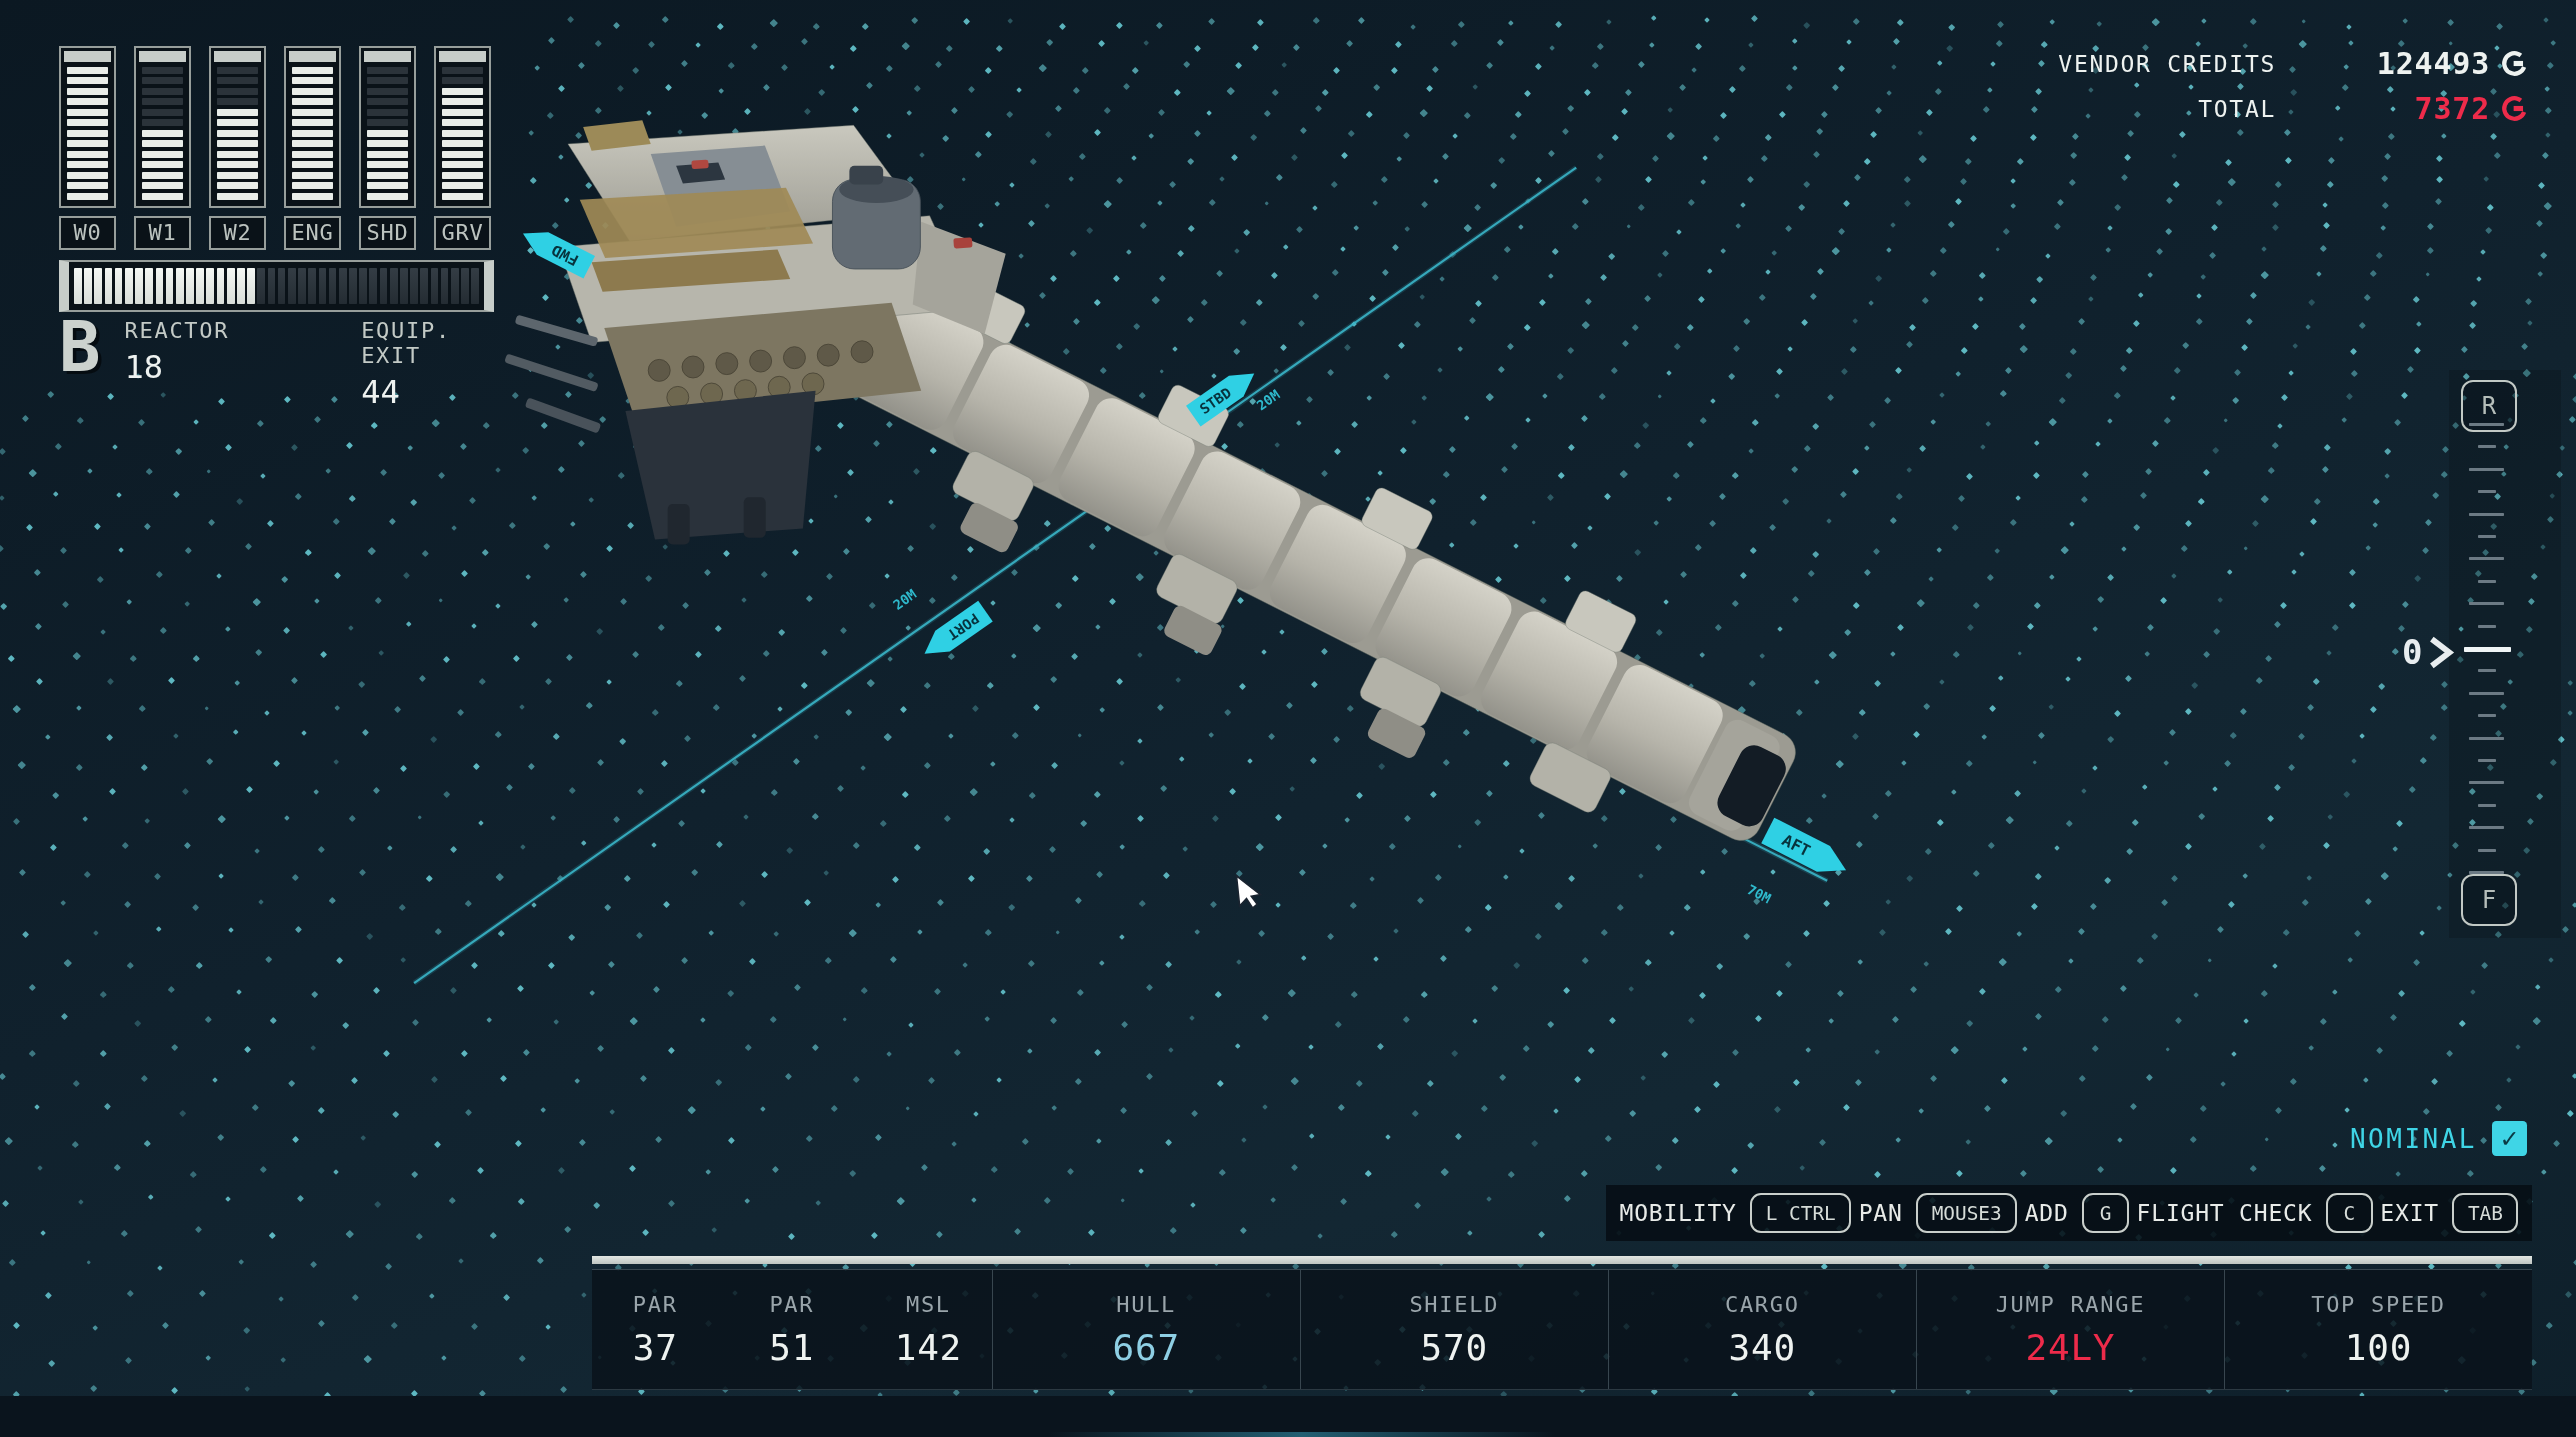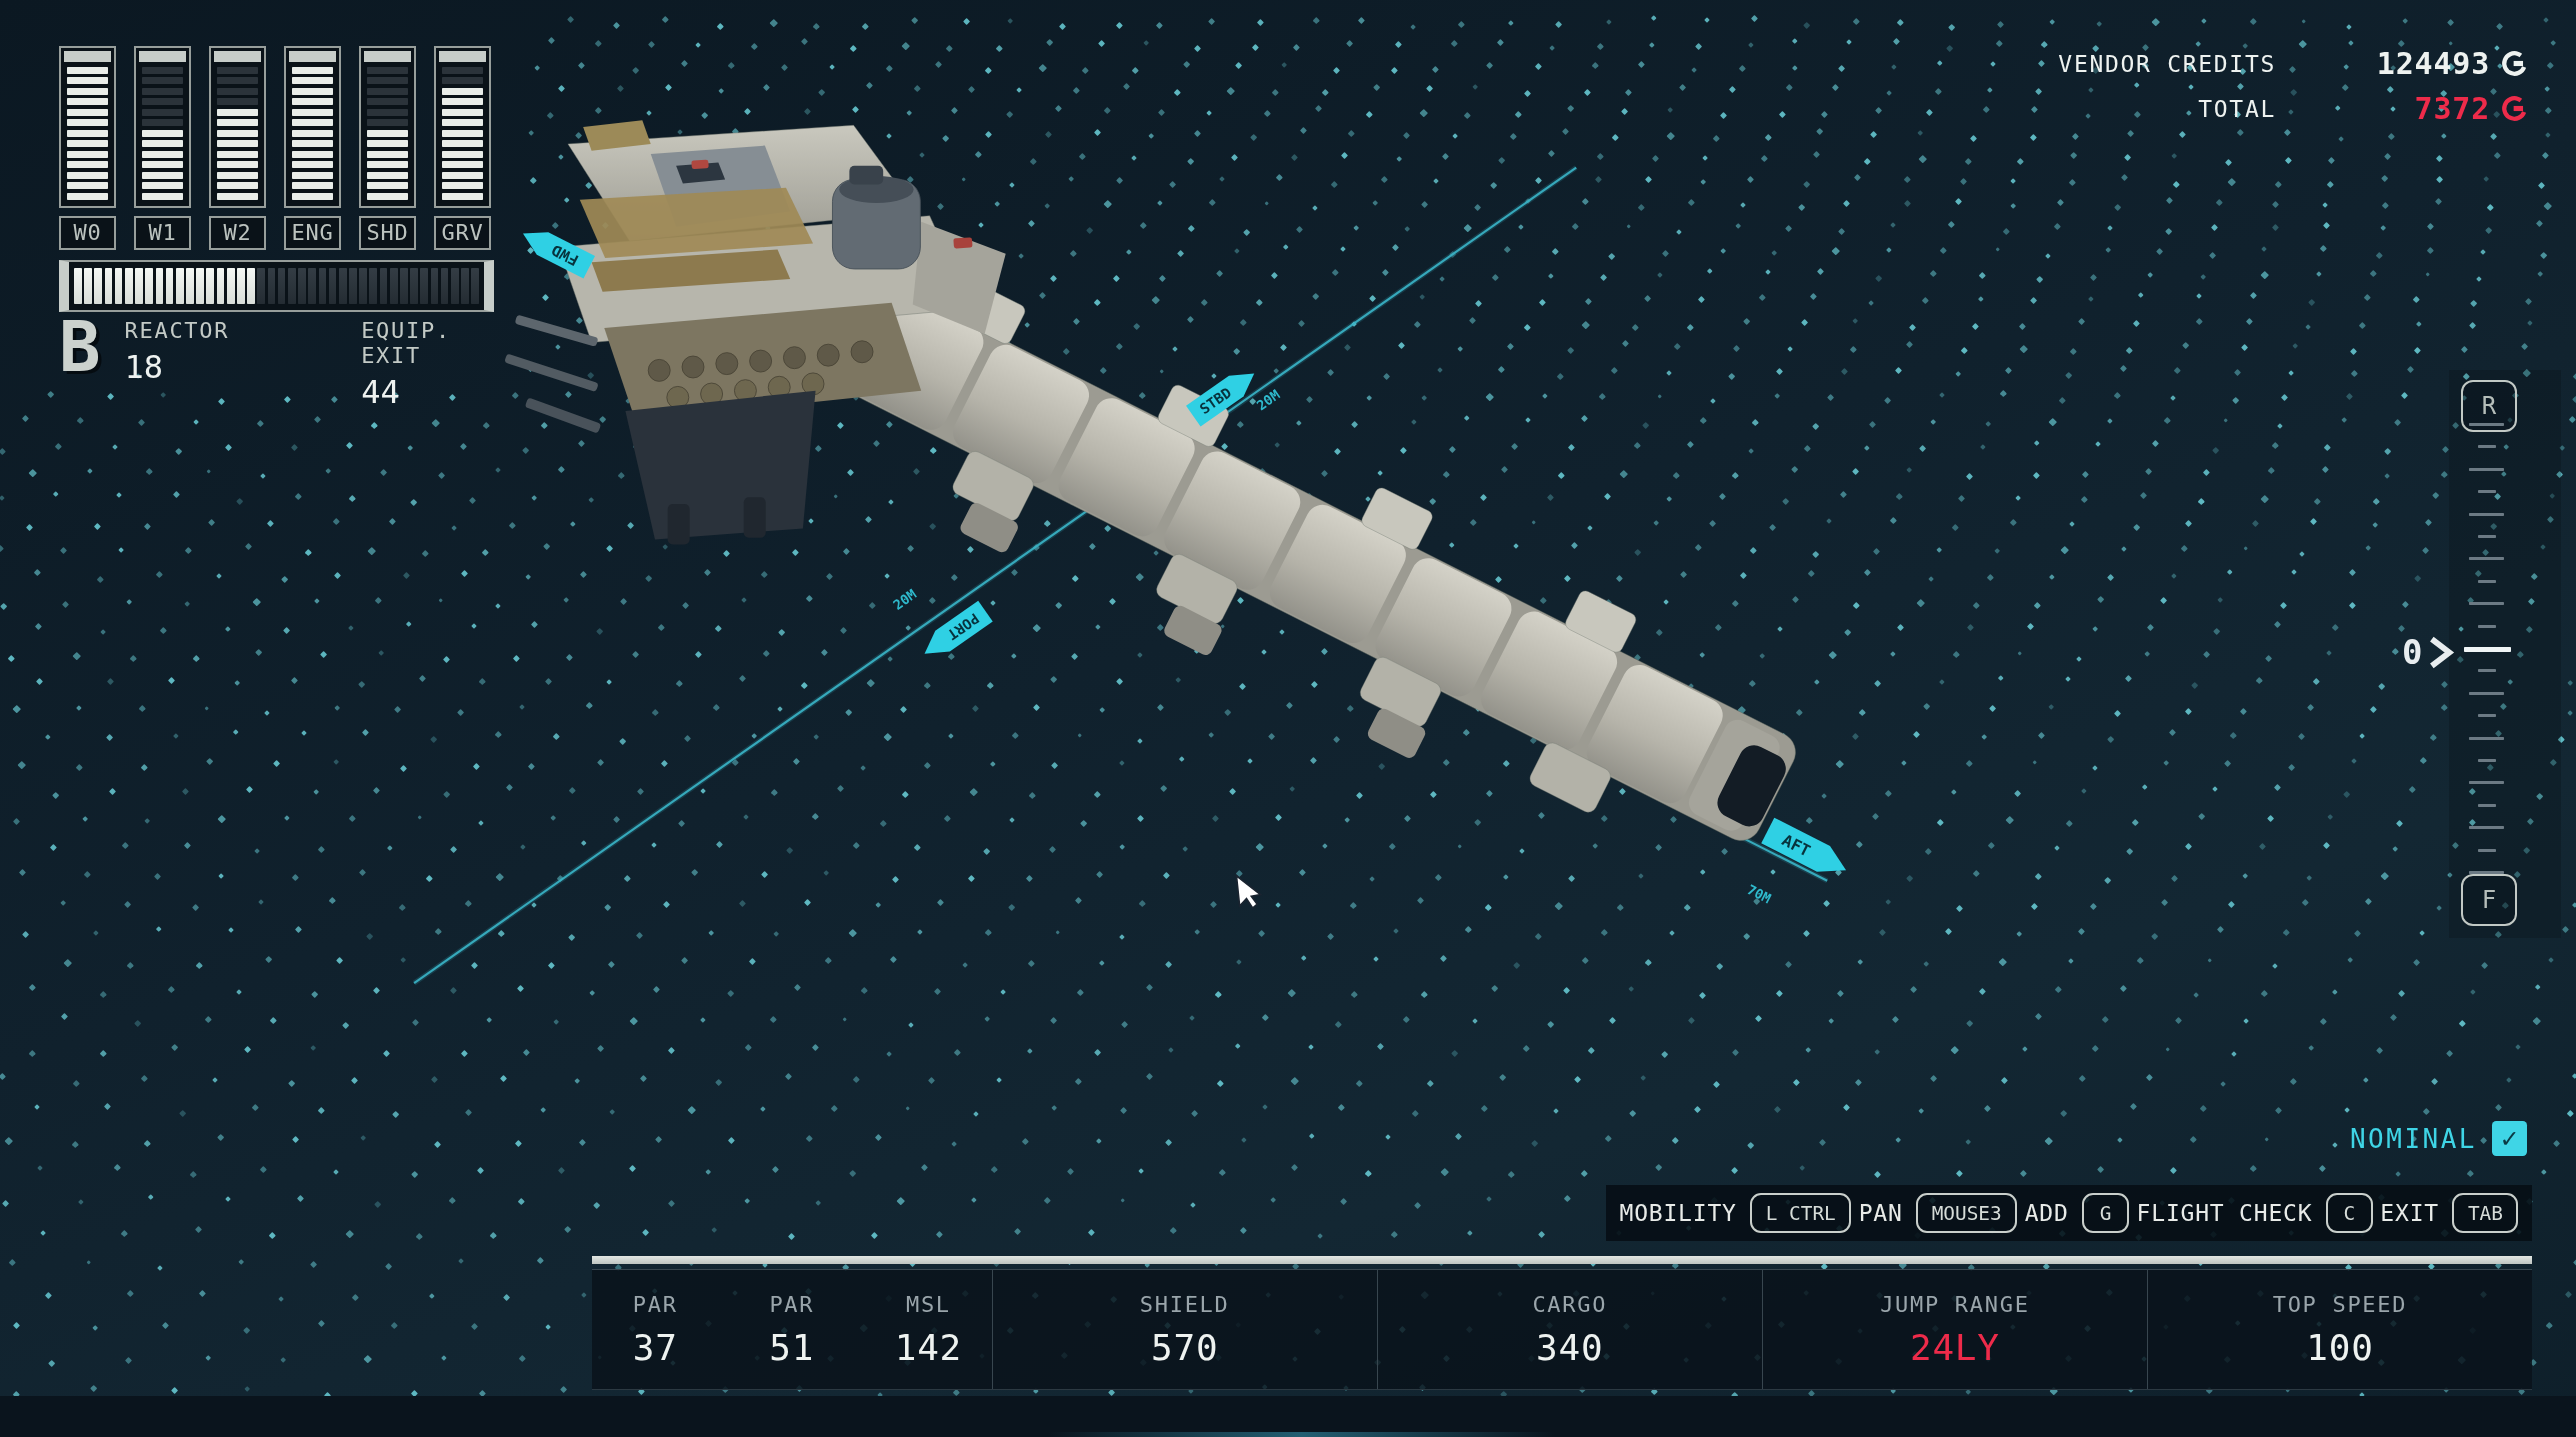--- a/index.html
+++ b/index.html
@@ -2535,20 +2535,24 @@
       <div class="sub">
         <span class="stat-label">PAR</span>
         <span class="stat-value tone-white">51</span>
       </div>
       <div class="sub">
         <span class="stat-label">MSL</span>
         <span class="stat-value tone-white">142</span>
       </div>
     </div>
     <div class="stat-cell plain-cell">
+      <span class="stat-label">HULL</span>
+      <span class="stat-value tone-blue">667</span>
+    </div>
+    <div class="stat-cell plain-cell">
       <span class="stat-label">SHIELD</span>
       <span class="stat-value tone-white">570</span>
     </div>
     <div class="stat-cell plain-cell">
       <span class="stat-label">CARGO</span>
       <span class="stat-value tone-white">340</span>
     </div>
     <div class="stat-cell plain-cell">
       <span class="stat-label">JUMP RANGE</span>
       <span class="stat-value tone-red">24LY</span>

